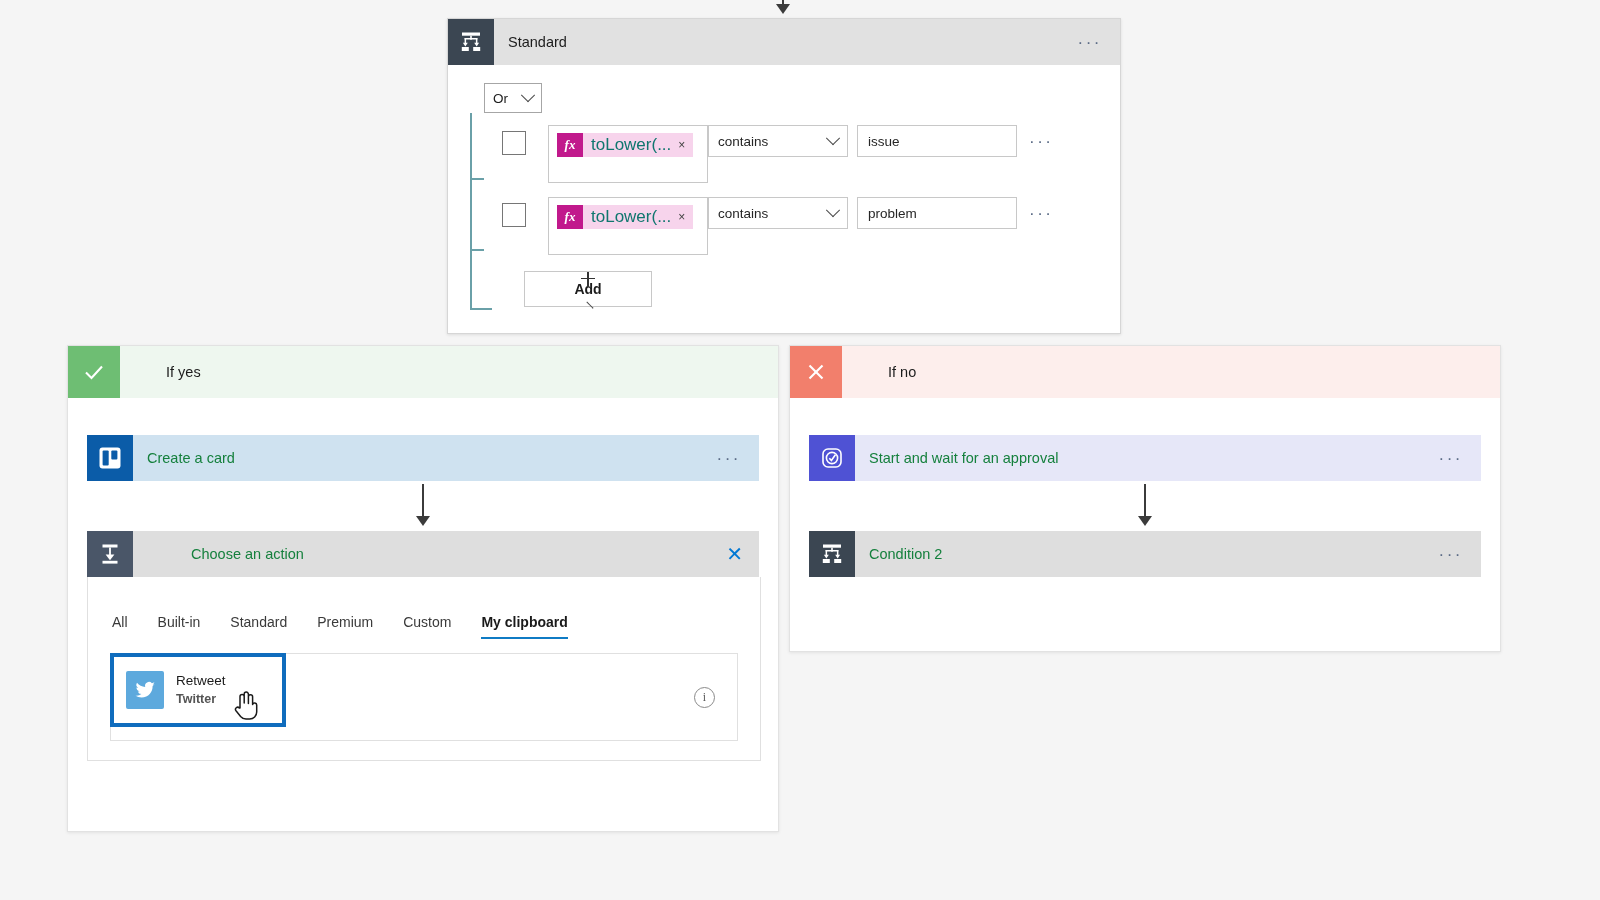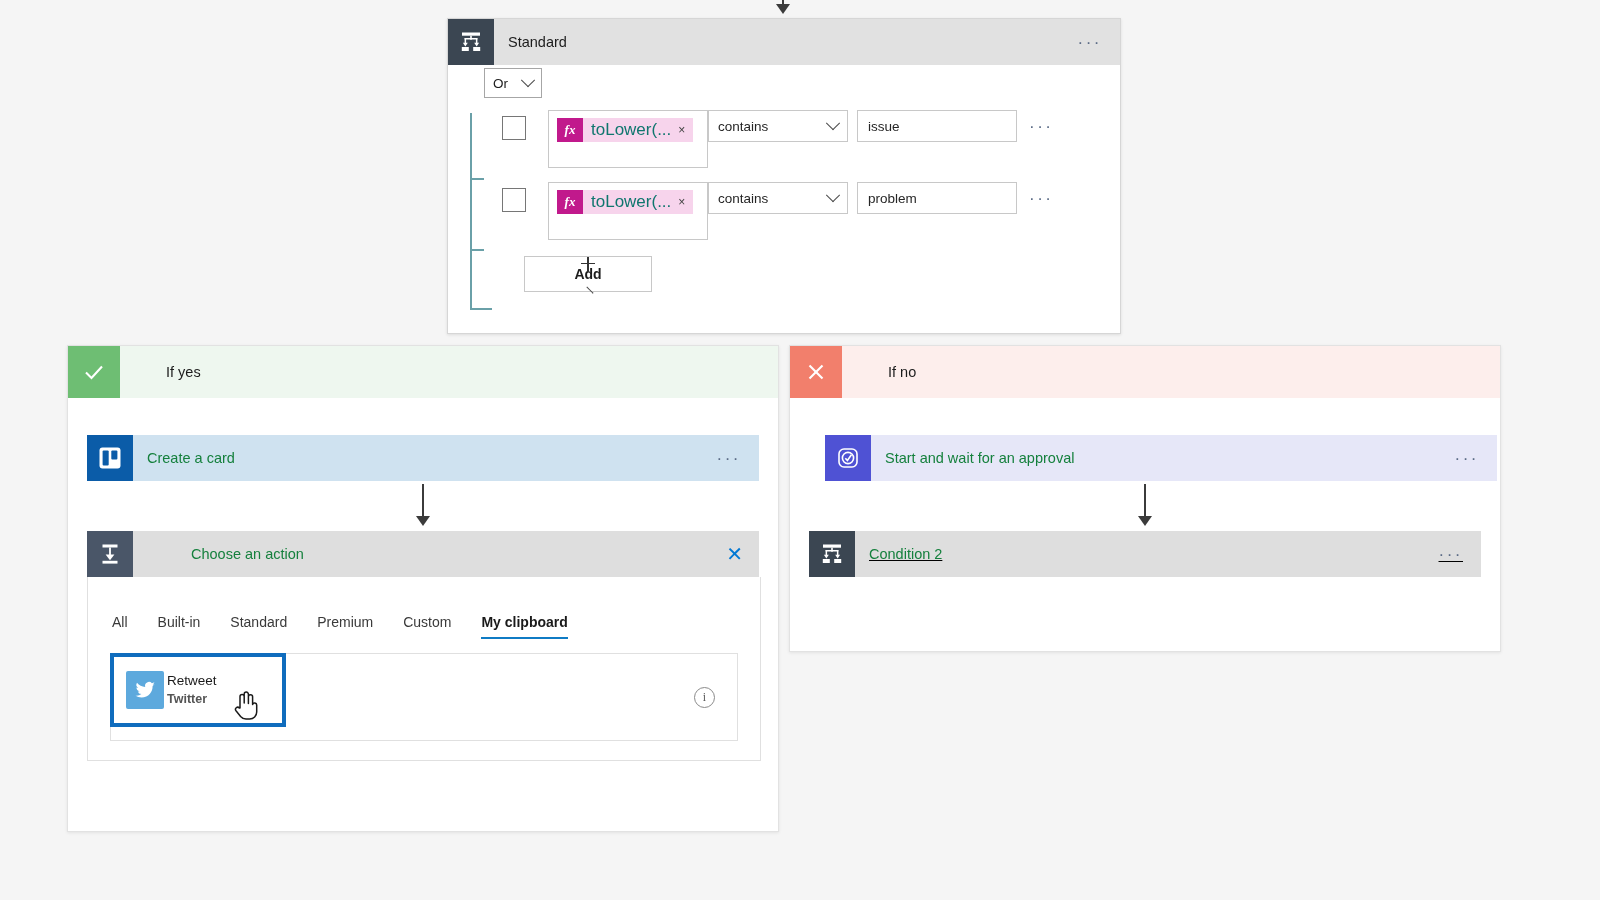--- a/index.html
+++ b/index.html
@@ -51,21 +51,21 @@
     font-size: 14.5px; color: #1c1c1c;
     white-space: nowrap;
   }
   .ellipsis {
     margin-left: auto; margin-right: 18px;
     letter-spacing: 2.5px;
     color: #5b6b86; font-size: 17px; line-height: 1;
   }
 
   
-  .cond-body { position: relative; padding: 3px 0 22px 36px; }
+  .cond-body { position: relative; padding: 18px 0 22px 36px; }
   .or-select {
     position: relative;
     width: 58px; height: 30px;
     border: 1px solid #a6a6a6; background: #fff;
     display: flex; align-items: center;
     padding: 0 8px; box-sizing: border-box;
     font-size: 13.5px; color: #1c1c1c;
   }
   .chev {
     margin-left: auto;
@@ -254,21 +254,21 @@
     box-sizing: border-box;
   }
   .tw-icon {
     width: 38px; height: 38px;
     background: #5da9dd;
     margin-left: 12px;
     display: flex; align-items: center; justify-content: center;
     border-radius: 2px;
     flex: 0 0 38px;
   }
-  .res-text { margin-left: 3px; line-height: 1.35; }
+  .res-text { margin-left: 12px; line-height: 1.35; }
   .res-title { font-size: 13.5px; color: #1a1a1a; }
   .res-sub { font-size: 12.5px; color: #555; font-weight: bold; }
   .info-circle {
     position: absolute; right: 22px; top: 50%;
     margin-top: -10px;
     width: 19px; height: 19px;
     border: 1.3px solid #8a8a8a; border-radius: 50%;
     display: flex; align-items: center; justify-content: center;
     font-size: 12px; color: #5a5a5a;
     font-family: "Liberation Serif", serif;
@@ -438,38 +438,38 @@
       <div class="branch-badge no">
         <svg width="26" height="26" viewBox="0 0 26 26">
           <line x1="6.5" y1="6.5" x2="19.5" y2="19.5" stroke="#ffffff" stroke-width="2.1"></line>
           <line x1="19.5" y1="6.5" x2="6.5" y2="19.5" stroke="#ffffff" stroke-width="2.1"></line>
         </svg>
       </div>
       <div class="branch-label">If no</div>
     </div>
   </div>
 
-  <div class="action-bar approval" style="left:809px; top:435px; width:672px;margin-left:16px;">
+  <div class="action-bar approval" style="left:809px; top:435px; width:672px;">
     <div class="act-icon approval">
       <svg width="26" height="26" viewBox="0 0 26 26">
         <rect x="4" y="4" width="18" height="18" rx="5" fill="none" stroke="#ffffff" stroke-width="1.6"></rect>
         <circle cx="13" cy="13" r="5.6" fill="none" stroke="#ffffff" stroke-width="1.6"></circle>
         <polyline points="10.3,13.2 12.4,15.4 16.4,9.8" fill="none" stroke="#ffffff" stroke-width="1.6"></polyline>
       </svg>
     </div>
     <div class="act-title">Start and wait for an approval</div>
     <div class="ellipsis">···</div>
   </div>
 
   <div class="arrow" style="left:1135px; top:484px; width:20px; height:42px;">
     <div class="shaft"></div>
       <div class="head"></div>
   </div>
 
-  <div class="action-bar cond2" style="left:809px; top:531px; width:672px;text-decoration:underline;">
+  <div class="action-bar cond2" style="left:809px; top:531px; width:672px;">
     <div class="act-icon cond2">
       <svg width="24" height="24" viewBox="0 0 24 24">
         <rect x="3" y="2.5" width="18" height="3.2" fill="#fff"></rect>
         <rect x="11.2" y="5.7" width="1.6" height="4" fill="#fff"></rect>
         <rect x="5.6" y="8" width="1.5" height="5.5" fill="#fff"></rect>
         <rect x="16.9" y="8" width="1.5" height="5.5" fill="#fff"></rect>
         <rect x="5.6" y="8" width="12.8" height="1.5" fill="#fff"></rect>
         <polygon points="6.35,16.4 3.9,12.8 8.8,12.8" fill="#fff"></polygon>
         <polygon points="17.65,16.4 15.2,12.8 20.1,12.8" fill="#fff"></polygon>
         <rect x="2.8" y="17" width="7" height="4" fill="#fff"></rect>

